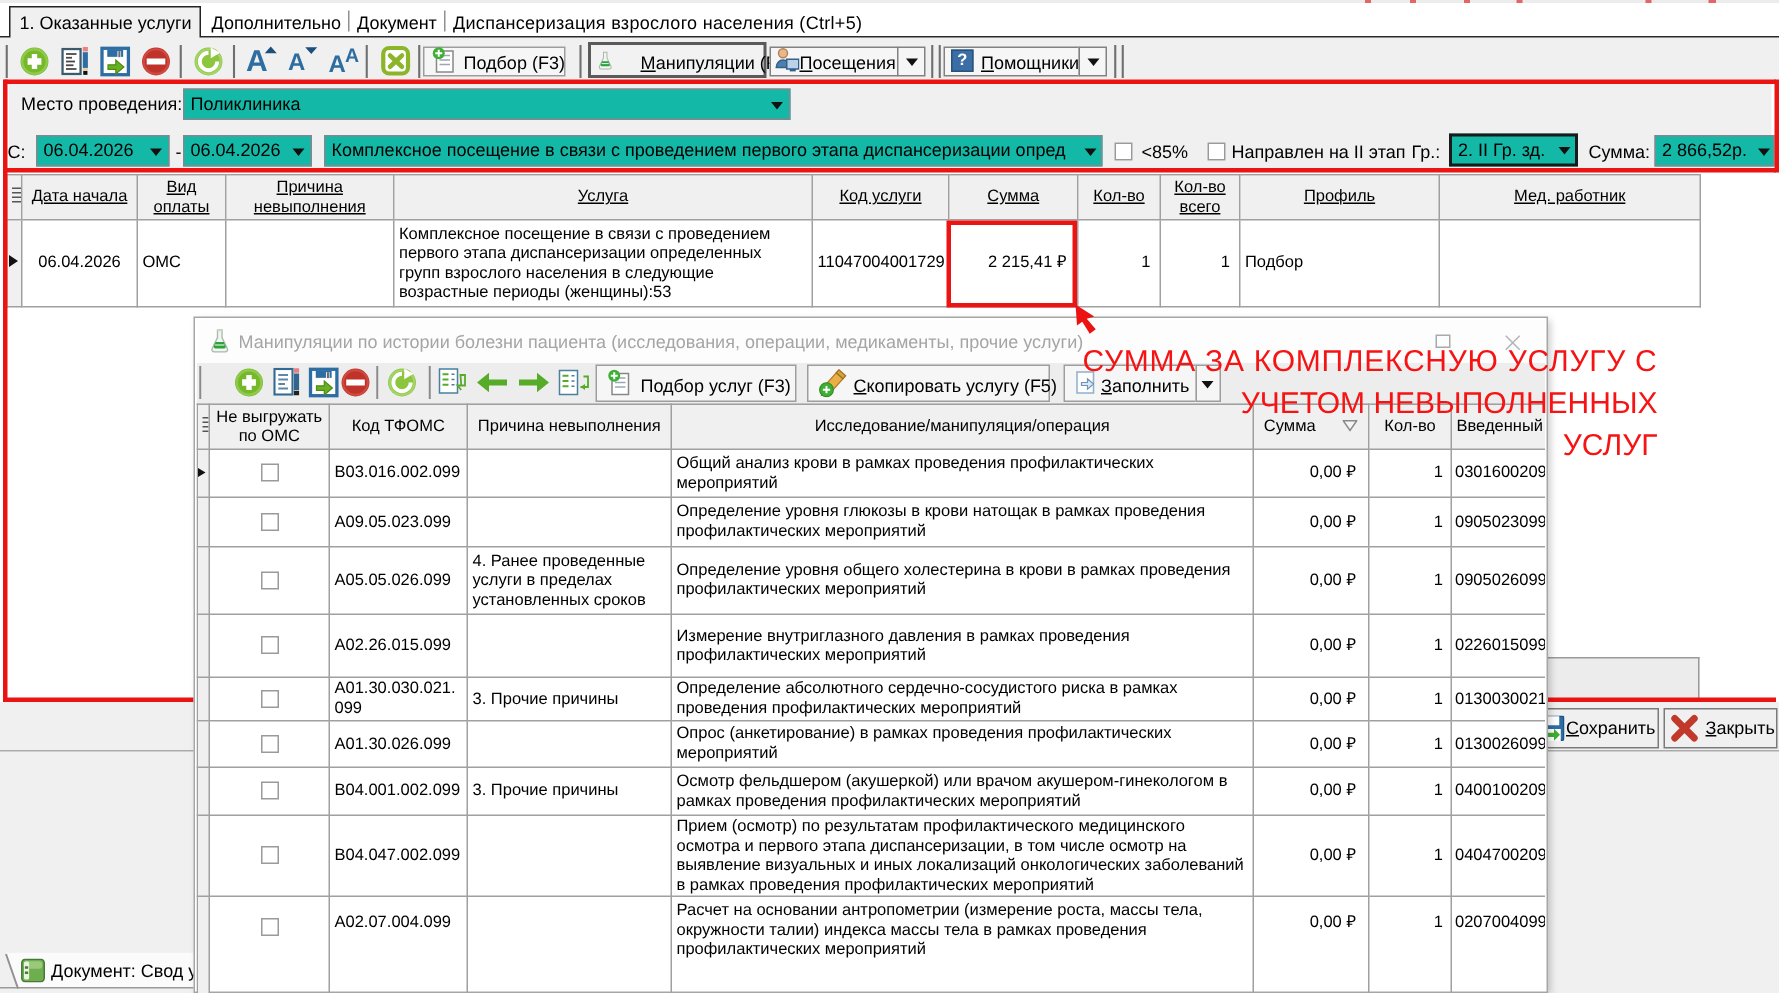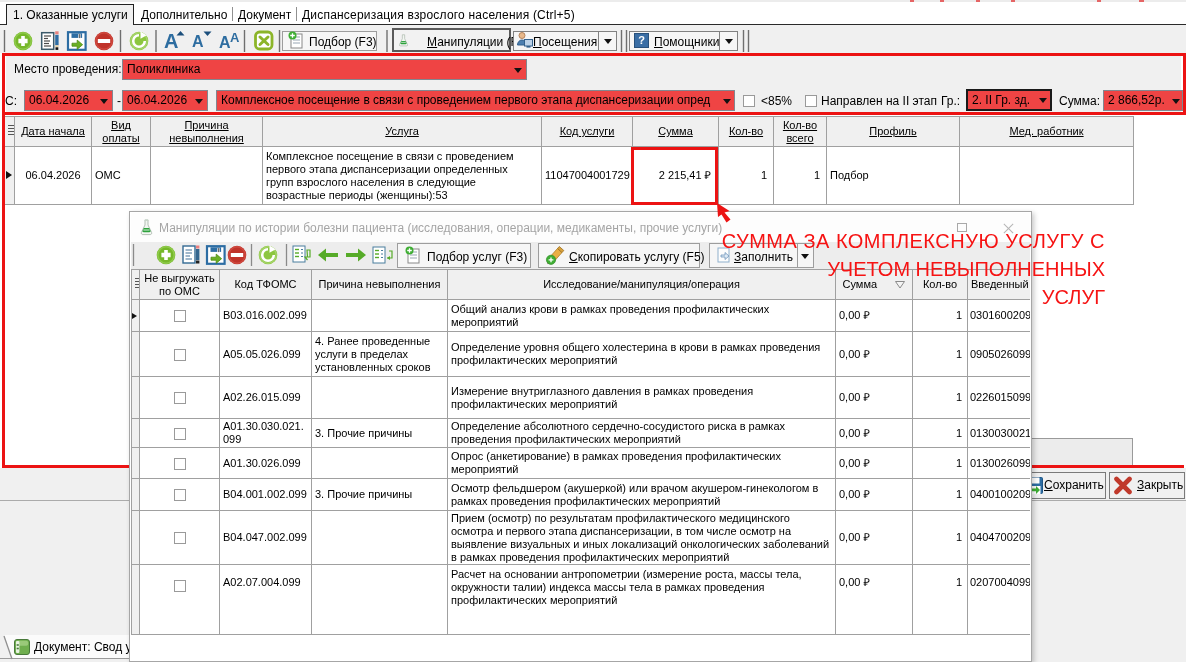--- a/index.html
+++ b/index.html
@@ -1,34 +1,34 @@
 <!DOCTYPE html>
 <html><head><meta charset="utf-8">
 <style>
 html,body{margin:0;padding:0;}
 body{width:1186px;height:662px;position:relative;overflow:hidden;background:#fff;
  font-family:"Liberation Sans",sans-serif;font-size:11px;color:#000;}
 .abs{position:absolute;}
-.combo{position:absolute;background:#ef4444;border:1px solid #828790;box-sizing:border-box;
+.combo{position:absolute;background:#14b8a6;border:1px solid #828790;box-sizing:border-box;
  font-size:12px;line-height:18px;padding-left:4px;white-space:nowrap;overflow:hidden;}
 .combo .arr{position:absolute;right:4px;top:50%;margin-top:-2px;width:0;height:0;
  border-left:4px solid transparent;border-right:4px solid transparent;border-top:5px solid #111;}
 .cb{position:absolute;width:12px;height:12px;background:#fff;border:1px solid #9a9a9a;box-sizing:border-box;}
 .lbl{position:absolute;white-space:nowrap;font-size:12px;}
 table.grid{position:absolute;border-collapse:collapse;table-layout:fixed;}
 table.grid td,table.grid th{border:1px solid #a0a0a0;padding:0 3px;font-size:11px;font-weight:normal;
  overflow:hidden;vertical-align:middle;line-height:13px;}
 table.grid th{background:#f0f0f0;text-align:center;}
 .tbtn{position:absolute;box-sizing:border-box;border:1px solid #9d9d9d;background:#f6f6f6;
  font-size:11px;white-space:nowrap;}
 .u{text-decoration:underline;}
 .redtxt{position:absolute;color:#f61313;font-size:20px;line-height:28px;white-space:nowrap;margin-top:15px;}
 .cbc{text-align:center;}
 .cb2{display:inline-block;width:12px;height:12px;background:#fff;border:1px solid #9a9a9a;box-sizing:border-box;vertical-align:middle;}
-.sum{padding-right:8px !important;}
+.sum{text-align:right;padding-right:8px !important;}
 .num{text-align:right;padding-right:5px !important;}
 .inp{padding-left:2px !important;padding-right:0 !important;white-space:nowrap;}
 </style></head>
 <body>
 
 <div class="abs" style="left:0;top:0;width:1186px;height:25px;background:#fff;"></div>
 <div class="abs" style="left:0;top:0;width:1186px;height:2px;background:#ececec;"></div>
 <div class="abs" style="left:0;top:24px;width:1186px;height:1.5px;background:#2a2a2a;"></div>
 <div class="abs" style="left:6px;top:4px;width:128px;height:21.5px;background:#f0f0f0;border:1.5px solid #222;border-bottom:none;box-sizing:border-box;"></div>
 <div class="lbl" style="left:13px;top:8px;font-size:12px;">1. Оказанные услуги</div>
@@ -412,20 +412,30 @@
  <tr style="height:32px;">
           <td style="background:#f0f0f0;padding:0;"><span style="display:inline-block;width:0;height:0;border-top:3.5px solid transparent;border-bottom:3.5px solid transparent;border-left:5px solid #111;"></span></td>
           <td class="cbc"><span class="cb2"></span></td>
           <td>B03.016.002.099</td>
           <td></td>
           <td>Общий анализ крови в рамках проведения профилактических<br>мероприятий</td>
           <td class="sum">0,00 ₽</td>
           <td class="num">1</td>
           <td class="inp">03016002099</td>
         </tr>
+ <tr style="height:33px;">
+          <td style="background:#f0f0f0;"></td>
+          <td class="cbc"><span class="cb2"></span></td>
+          <td>A09.05.023.099</td>
+          <td></td>
+          <td>Определение уровня глюкозы в крови натощак в рамках проведения<br>профилактических мероприятий</td>
+          <td class="sum">0,00 ₽</td>
+          <td class="num">1</td>
+          <td class="inp">0905023099</td>
+        </tr>
  <tr style="height:45px;">
           <td style="background:#f0f0f0;"></td>
           <td class="cbc"><span class="cb2"></span></td>
           <td>A05.05.026.099</td>
           <td>4. Ранее проведенные<br>услуги в пределах<br>установленных сроков</td>
           <td>Определение уровня общего холестерина в крови в рамках проведения<br>профилактических мероприятий</td>
           <td class="sum">0,00 ₽</td>
           <td class="num">1</td>
           <td class="inp">0905026099</td>
         </tr>

